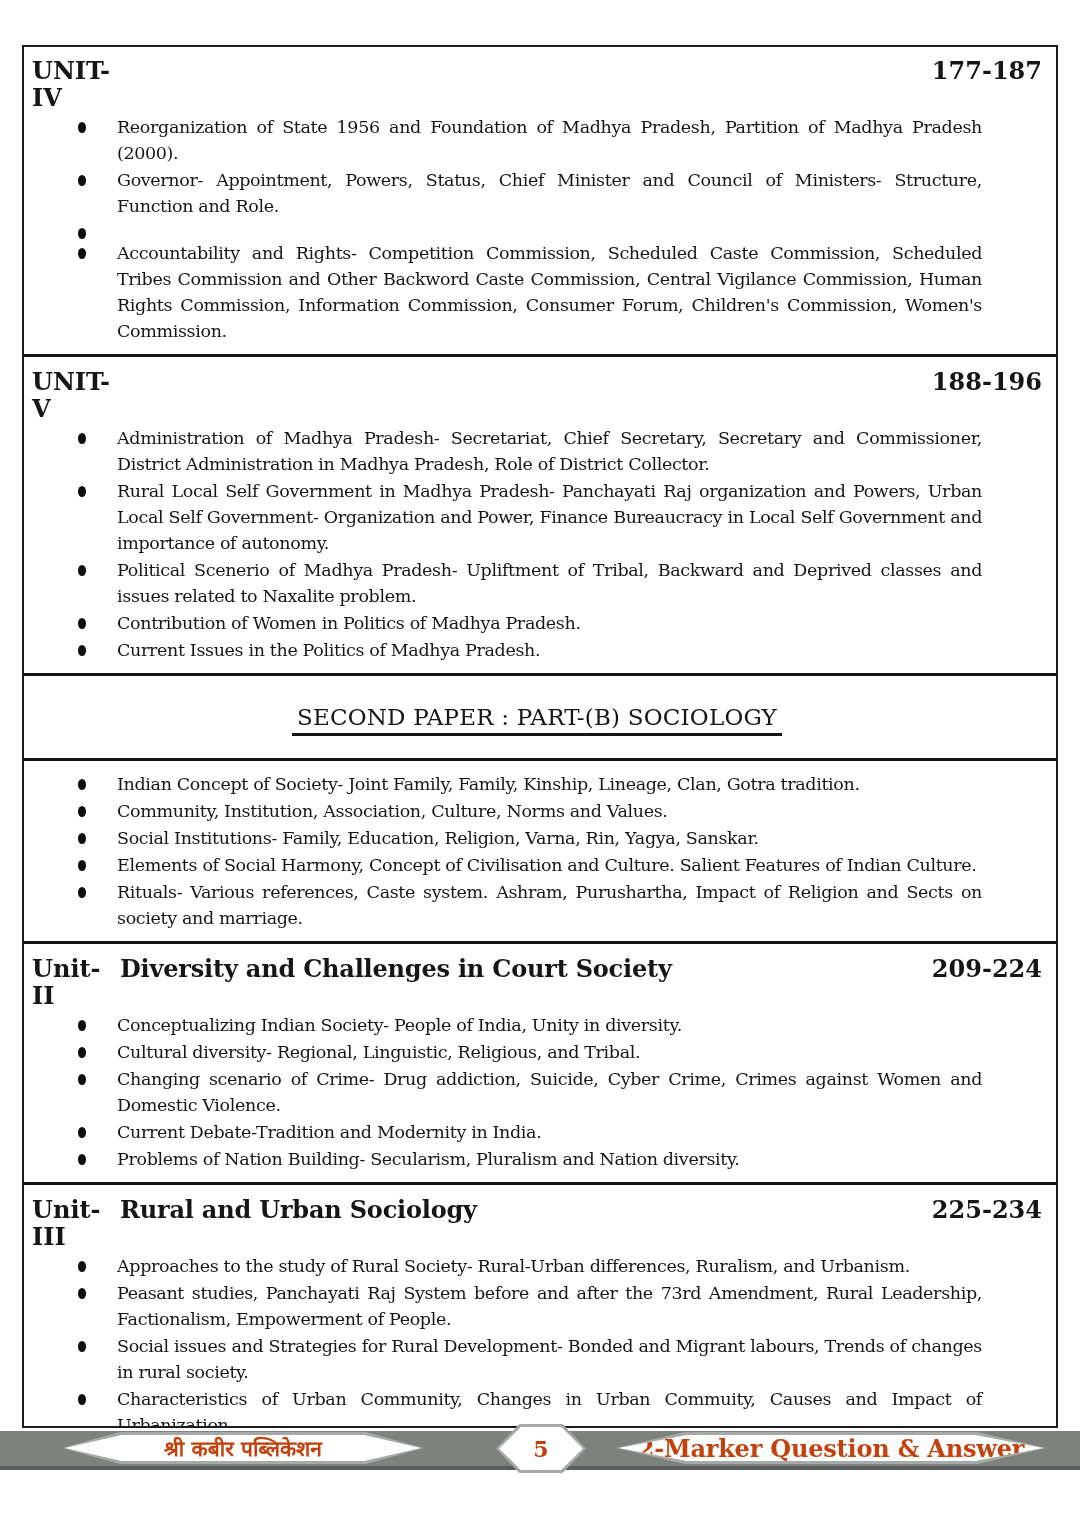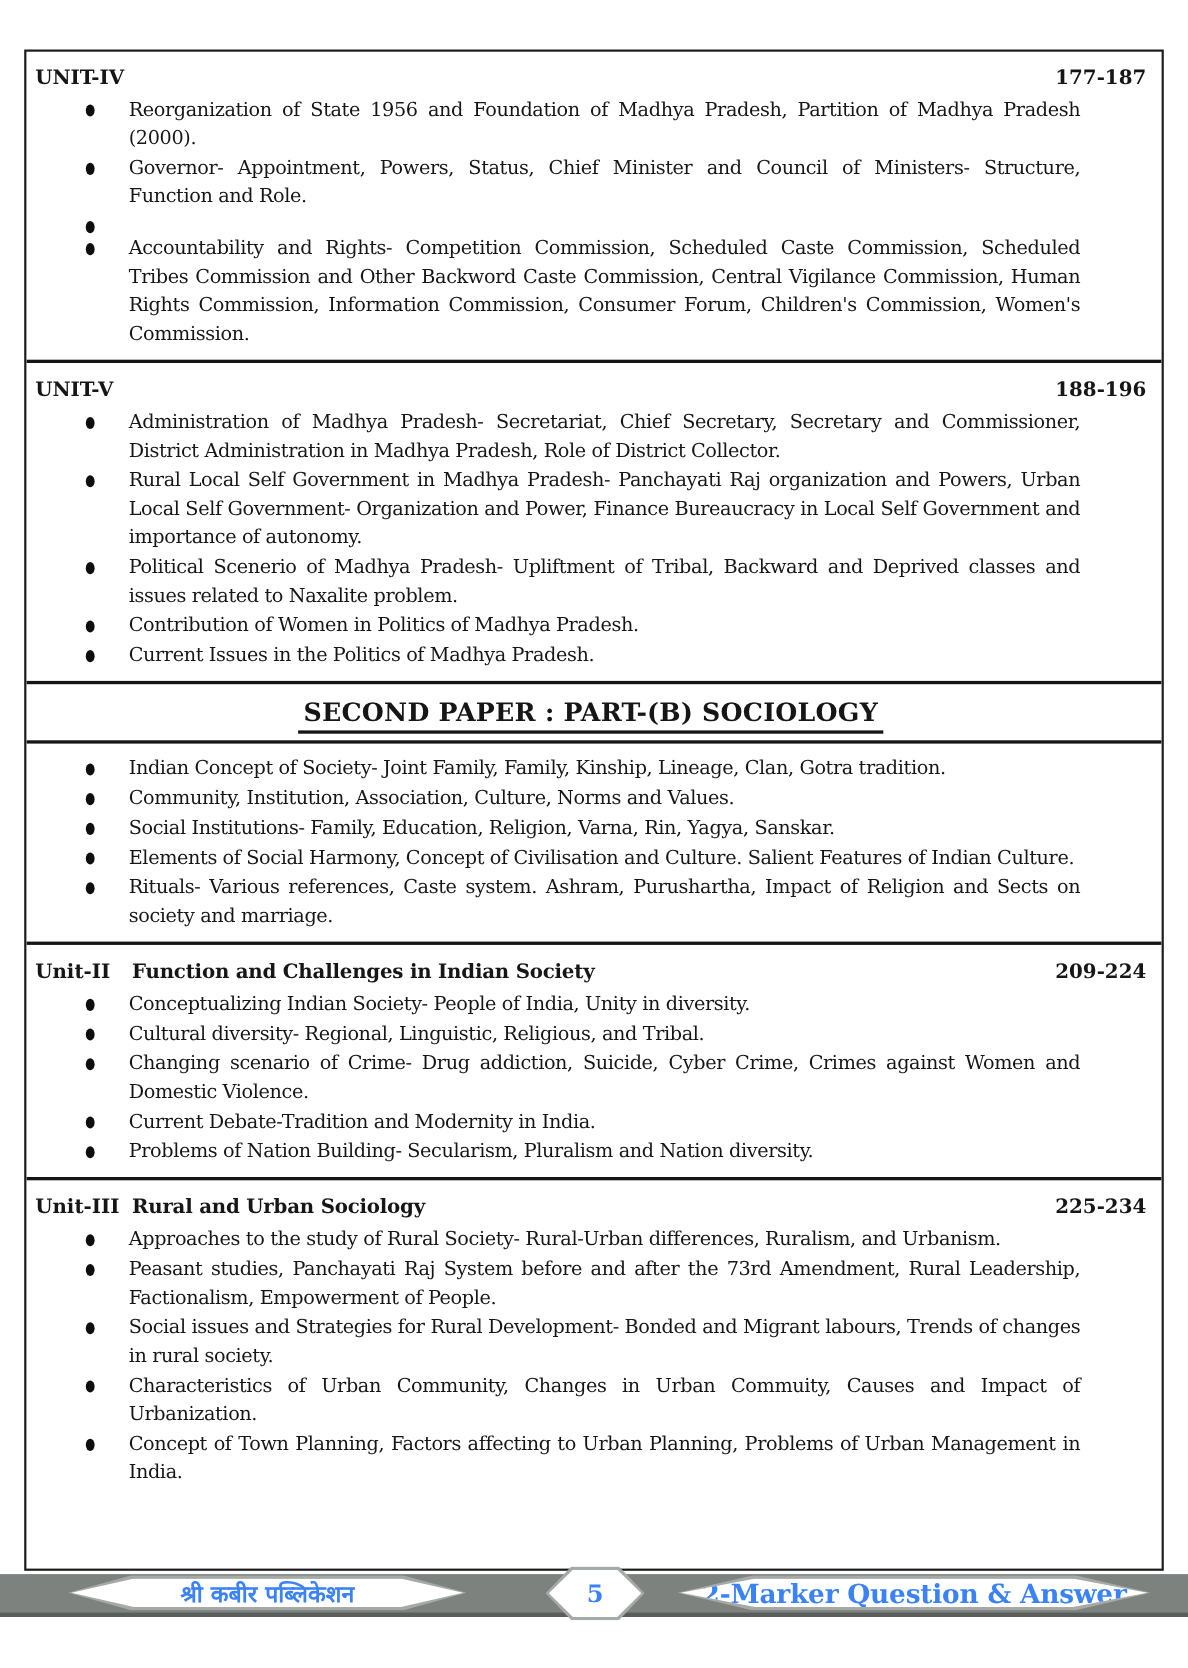--- a/index.html
+++ b/index.html
@@ -19,56 +19,56 @@
   }
   .content-box{
     position:absolute;left:22px;top:45px;width:1036px;height:1383px;
     border:2px solid #1c1c1c;box-sizing:border-box;
     padding:4px 14px 0 8px;overflow:hidden;
   }
   .sep{height:3px;background:#151515;margin:5px -14px 5px -8px;}
   .unit-section{padding:4px 0 4px 0;}
   .unit-header{
     display:flex;align-items:baseline;
-    font-weight:bold;font-size:18px;line-height:27px;
+    font-weight:bold;font-size:24px;line-height:27px;
     padding:2px 0 2px 0;
   }
   .unit-label{flex:0 0 88px;}
   .unit-title{flex:1 1 auto;letter-spacing:-0.2px;}
   .unit-pages{flex:0 0 auto;margin-left:12px;}
   .bullets{list-style:none;margin:0;padding:0;}
   .bullet-item{display:flex;margin:1px 0;}
   .dot{
     flex:0 0 auto;width:8px;height:11px;border-radius:50%;
     background:#0e0e0e;margin:8px 0 0 46px;
   }
   .bullet-text{
     flex:1 1 auto;margin-left:31px;margin-right:60px;
     font-size:17.5px;line-height:26px;letter-spacing:-0.35px;
     text-align:justify;
   }
   .paper-heading-wrap{text-align:center;margin:12px 0 6px 0;}
   .paper-heading{
-    display:inline-block;margin:0;font-size:23px;font-weight:bold;
+    display:inline-block;margin:16px;font-size:23px;font-weight:normal;
     letter-spacing:0.2px;
     border-bottom:3px solid #151515;padding:0 5px 3px 5px;
   }
   .footer-bar{
     position:absolute;left:0;top:1431px;width:1080px;height:35px;
     background:var(--footer-bar);
     border-bottom:4px solid var(--footer-bar-edge);
   }
   .banner,.hexbadge{position:absolute;}
   .banner-outer,.hex-outer{
     position:absolute;inset:0;background:var(--banner-edge);
   }
   .banner-inner,.hex-inner{
     position:absolute;inset:3px;background:var(--banner-fill);
     display:flex;align-items:center;justify-content:center;
-    font-weight:bold;color:#3b82f6;
+    font-weight:bold;color:#c2410c;
   }
   .banner-outer,.banner-inner{
     clip-path:polygon(0 50%,16% 0,84% 0,100% 50%,84% 100%,16% 100%);
   }
   .hex-outer,.hex-inner{
     clip-path:polygon(0 50%,26% 0,74% 0,100% 50%,74% 100%,26% 100%);
   }
   .banner-left{left:62px;top:1px;width:362px;height:32px;}
   .banner-left .banner-inner{font-size:21px;font-family:"DejaVu Sans",sans-serif;}
   .hexbadge{left:496px;top:-7px;width:90px;height:49px;}
@@ -173,21 +173,21 @@
   <li class="bullet-item">
     <span class="dot"></span>
     <span class="bullet-text">Rituals- Various references, Caste system. Ashram, Purushartha, Impact of Religion and Sects on society and marriage.</span>
   </li>
 </ul>
   </section>
 <div class="sep"></div>
   <section class="unit-section">
     <div class="unit-header">
       <span class="unit-label">Unit-II</span>
-      <span class="unit-title">Function and Challenges in Indian Society</span>
+      <span class="unit-title">Diversity and Challenges in Court Society</span>
       <span class="unit-pages">209-224</span>
     </div>
     <ul class="bullets">
   <li class="bullet-item">
     <span class="dot"></span>
     <span class="bullet-text">Conceptualizing Indian Society- People of India, Unity in diversity.</span>
   </li>
 
   <li class="bullet-item">
     <span class="dot"></span>

